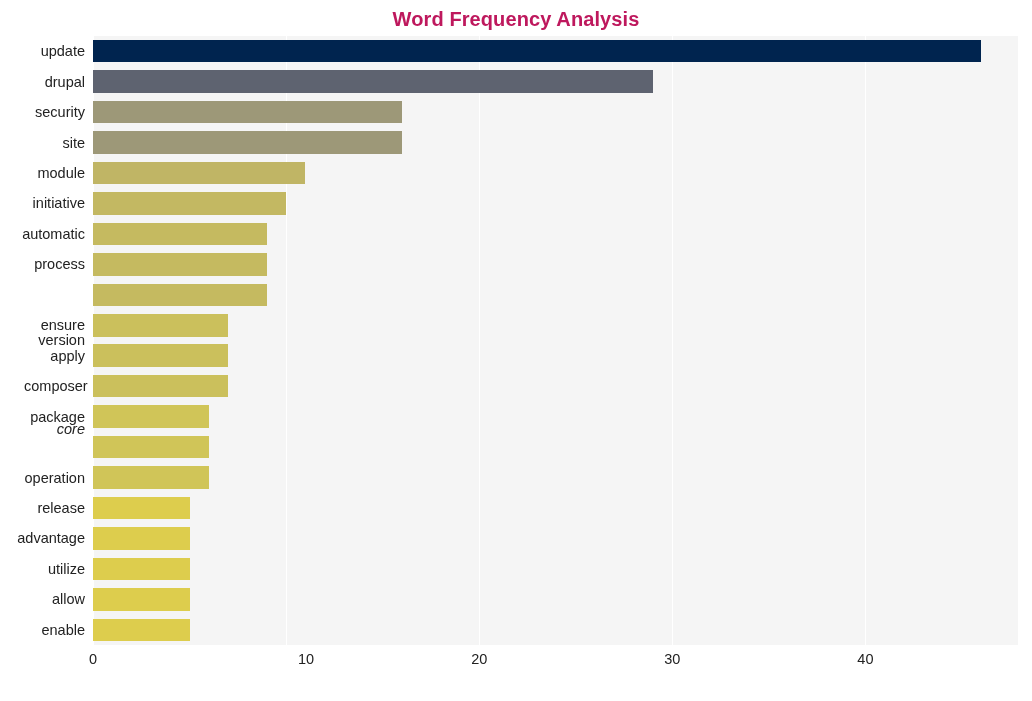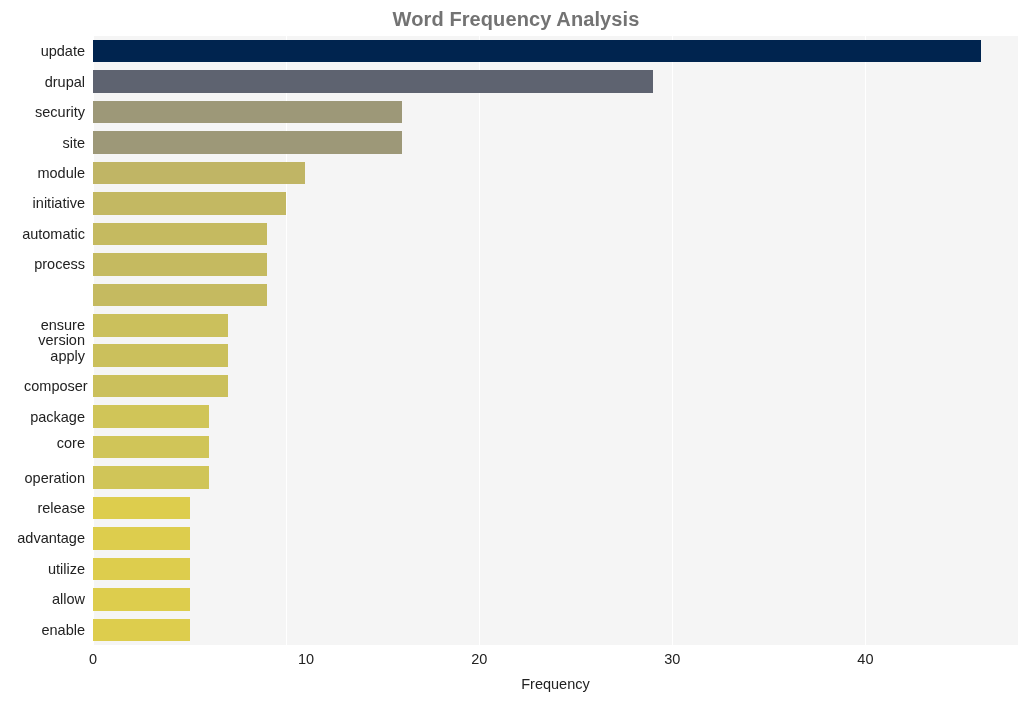--- a/index.html
+++ b/index.html
@@ -22,21 +22,21 @@
 
   
   #chart-title {
     position: absolute;
     top: 5px;
     left: 0;
     width: 1032px;
     text-align: center;
     font-size: 20px;
     font-weight: bold;
-    color: #737373;
+    color: #be185d;
     letter-spacing: 0.1px;
     line-height: 28px;
   }
 
   
   #plot-area {
     position: absolute;
     left: 93px;
     top: 36px;
     width: 925px;
@@ -210,32 +210,31 @@
       <div class="y-tick-label" style="top: 98.575px;">site</div>
       <div class="y-tick-label" style="top: 129.025px;">module</div>
       <div class="y-tick-label" style="top: 159.475px;">initiative</div>
       <div class="y-tick-label" style="top: 189.925px;">automatic</div>
       <div class="y-tick-label" style="top: 220.375px;">process</div>
       <div class="y-tick-label" style="top: 250.825px; margin-top: 45px;">version</div>
       <div class="y-tick-label" style="top: 281.275px;">ensure</div>
       <div class="y-tick-label" style="top: 311.725px;">apply</div>
       <div class="y-tick-label" style="top: 342.175px; padding-left: 24px;">composer</div>
       <div class="y-tick-label" style="top: 372.625px;">package</div>
-      <div class="y-tick-label" style="top: 399px;">core</div>
+      <div class="y-tick-label" style="top: 385px; font-style: italic;">core</div>
       <div class="y-tick-label" style="top: 433.525px;">operation</div>
       <div class="y-tick-label" style="top: 463.975px;">release</div>
       <div class="y-tick-label" style="top: 494.425px;">advantage</div>
       <div class="y-tick-label" style="top: 524.875px;">utilize</div>
       <div class="y-tick-label" style="top: 555.325px;">allow</div>
       <div class="y-tick-label" style="top: 585.775px; margin-left: 40px;">enable</div>
     </div>
 
   <div id="x-axis-labels">
       <div class="x-tick-label" style="left: 93px;">0</div>
       <div class="x-tick-label" style="left: 286.111px; margin-left: 20px;">10</div>
       <div class="x-tick-label" style="left: 479.221px;">20</div>
       <div class="x-tick-label" style="left: 672.332px;">30</div>
       <div class="x-tick-label" style="left: 865.443px;">40</div>
     </div>
 
-  <div id="x-axis-title">Frequency</div>
 
 </div>
 
 </body></html>

